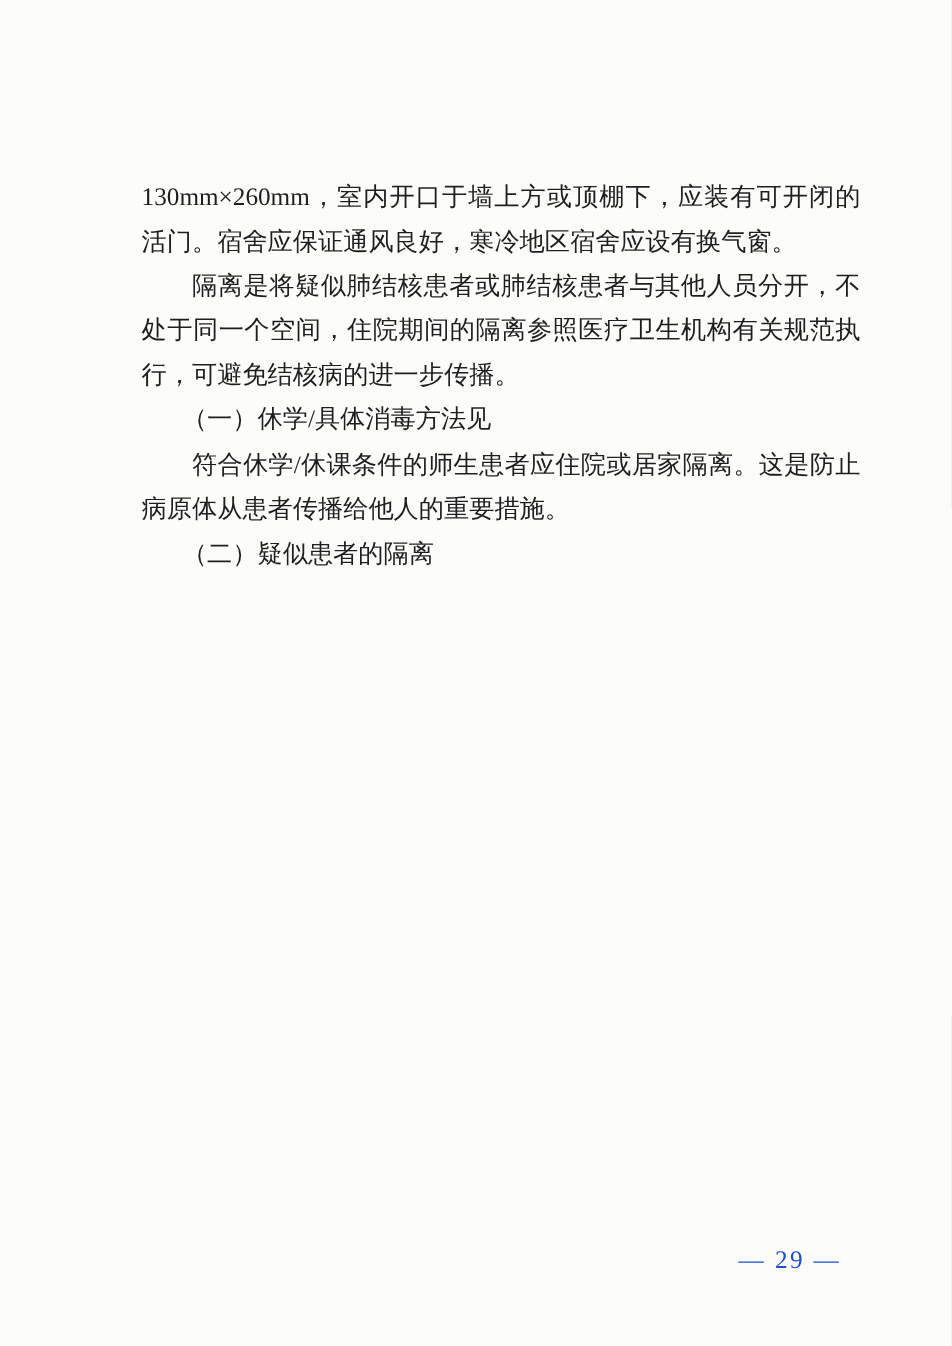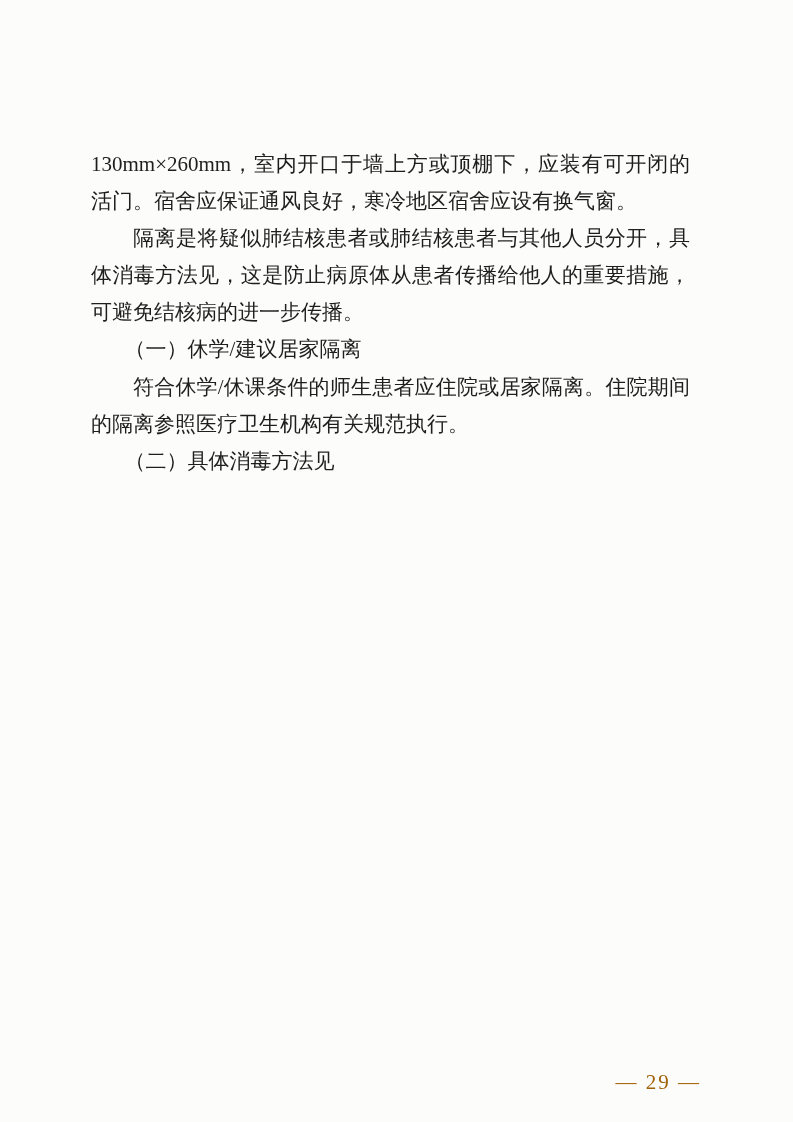--- a/index.html
+++ b/index.html
@@ -12,21 +12,21 @@
     width: 793px;
     height: 1122px;
     margin: 0 auto;
     background: #fcfcfa;
     overflow: hidden;
     font-family: "Liberation Serif", serif;
     color: #1e1e1e;
   }
   .content {
     position: absolute;
-    left: 91px;
+    left: 118px;
     top: 146px;
     width: 599px;
   }
   .content p {
     margin: 0;
     padding: 0;
     font-size: 21px;
     line-height: 37.1px;
     text-align: justify;
     text-justify: inter-ideograph;
@@ -48,32 +48,31 @@
   .h2 {
     text-indent: 1.6em;
   }
   .page-number {
     position: absolute;
     top: 1038px;
     left: 0;
     right: 92px;
     text-align: right;
     font-size: 21px;
-    color: #a16207;
+    color: #1d4ed8;
     letter-spacing: 2px;
     font-family: "Liberation Serif", serif;
-    margin-top: 32px;
   }
 </style>
 </head>
 <body>
 
 <div class="page">
   <div class="content">
     <p class="p-cont">130mm×260mm，室内开口于墙上方或顶棚下，应装有可开闭的活门。宿舍应保证通风良好，寒冷地区宿舍应设有换气窗。</p>
-    <p class="p-body">隔离是将疑似肺结核患者或肺结核患者与其他人员分开，具体消毒方法见，这是防止病原体从患者传播给他人的重要措施，可避免结核病的进一步传播。</p>
-    <p class="h2">（一）休学/建议居家隔离</p>
-    <p class="p-body">符合休学/休课条件的师生患者应住院或居家隔离。住院期间的隔离参照医疗卫生机构有关规范执行。</p>
-    <p class="h2">（二）具体消毒方法见</p>
+    <p class="p-body">隔离是将疑似肺结核患者或肺结核患者与其他人员分开，不处于同一个空间，住院期间的隔离参照医疗卫生机构有关规范执行，可避免结核病的进一步传播。</p>
+    <p class="h2">（一）休学/具体消毒方法见</p>
+    <p class="p-body">符合休学/休课条件的师生患者应住院或居家隔离。这是防止病原体从患者传播给他人的重要措施。</p>
+    <p class="h2">（二）疑似患者的隔离</p>
   </div>
 
   <div class="page-number">— 29 —</div>
 </div>
 
 </body></html>

